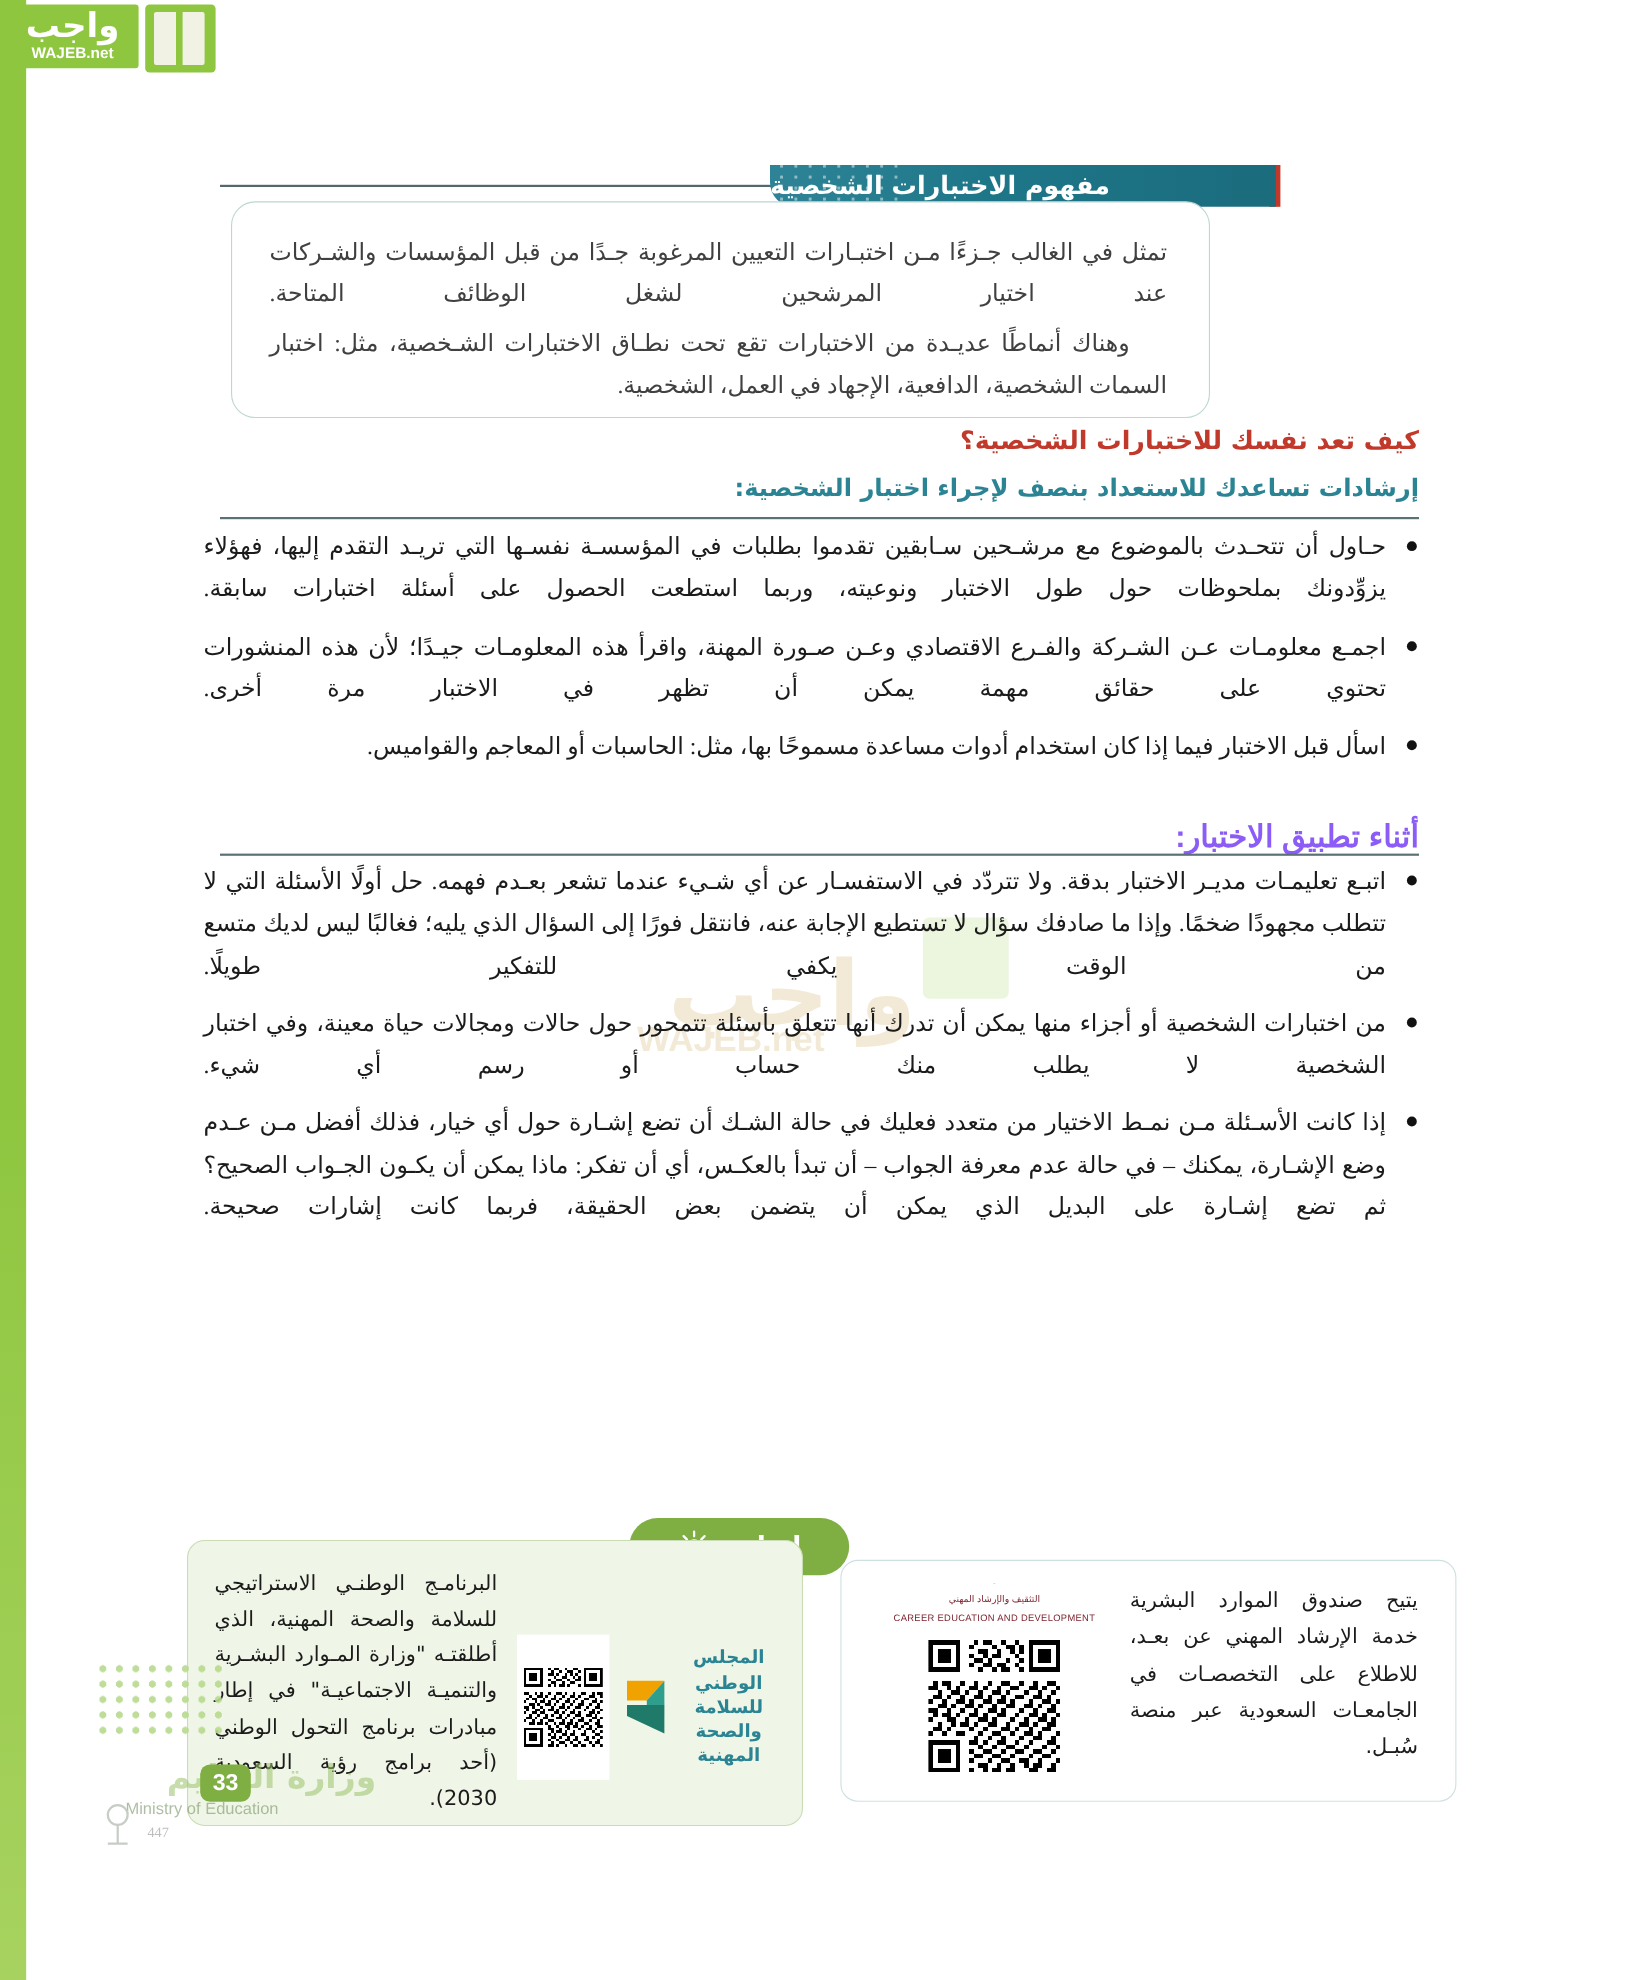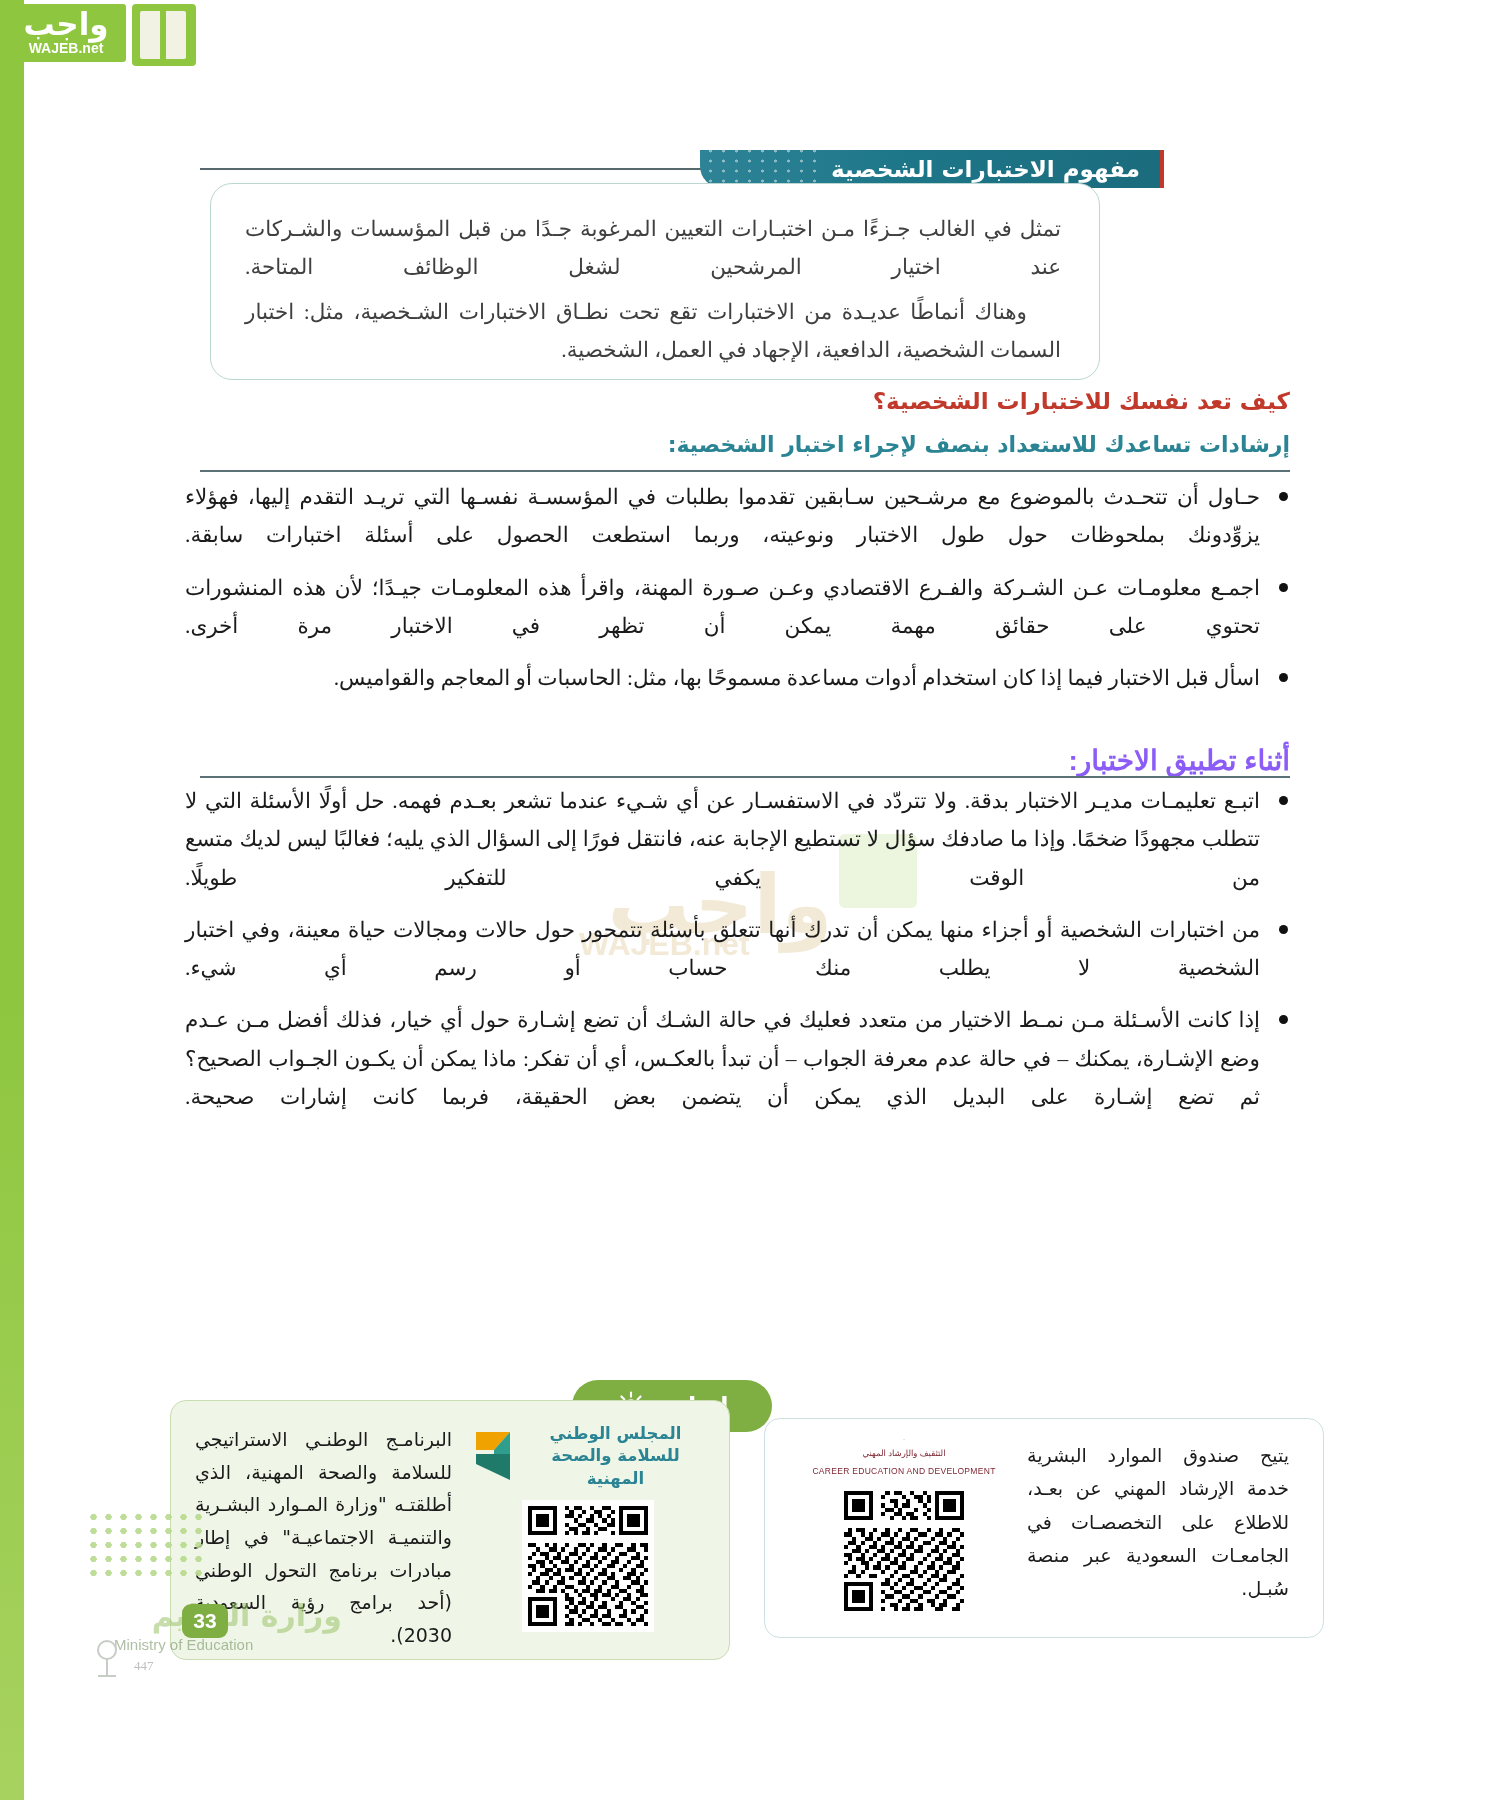--- a/index.html
+++ b/index.html
@@ -56,21 +56,21 @@
   .page{
     position:absolute;left:0;top:0;width:1500px;height:1320px;
   }
 
   
   .section-banner{
     position:absolute;right:340px;top:150px;
     width:460px;height:38px;
     background:linear-gradient(90deg,#2e8496 0%,#1d7688 45%,#1b6c7d 100%);
     border-radius:0 0 0 22px;
-    display:flex;align-items:center;justify-content:flex-start;
+    display:flex;align-items:center;justify-content:flex-end;
     padding-right:20px;box-sizing:border-box;
     overflow:hidden;
   }
   .section-banner .dots{
     position:absolute;left:0;top:0;width:120px;height:38px;
     background-image:radial-gradient(circle,rgba(255,255,255,.55) 1.4px,transparent 1.6px);
     background-size:13px 10px;background-position:4px 6px;
     opacity:.85;
   }
   .section-banner .btitle{
@@ -191,21 +191,21 @@
     box-sizing:border-box;padding:20px 34px;
   }
 
   .card-left .row{ display:flex;flex-direction:row-reverse;gap:18px;height:100%; }
   .card-left .txt{
     flex:1;font-size:19px;line-height:1.72;color:#1b1b1b;
     text-align:justify;text-align-last:justify;
     font-family:"DejaVu Sans","Liberation Sans",sans-serif;
   }
   .card-left .side{
-    width:235px;display:flex;flex-direction:column;align-items:center;gap:10px;
+    width:235px;display:flex;flex-direction:row;align-items:center;gap:10px;margin-top:40px;
   }
   .nc-logo{ display:flex;flex-direction:row;align-items:center;gap:10px;width:100%;justify-content:center; }
   .nc-logo .nc-txt{
     font-family:"DejaVu Sans","Liberation Sans",sans-serif;
     font-size:16.5px;font-weight:bold;color:#2a8494;line-height:1.35;text-align:center;
   }
   .nc-mark{ width:46px;height:52px;flex:none; }
 
   .card-right .row{ display:flex;flex-direction:row-reverse;gap:18px;height:100%; }
   .card-right .txt{

